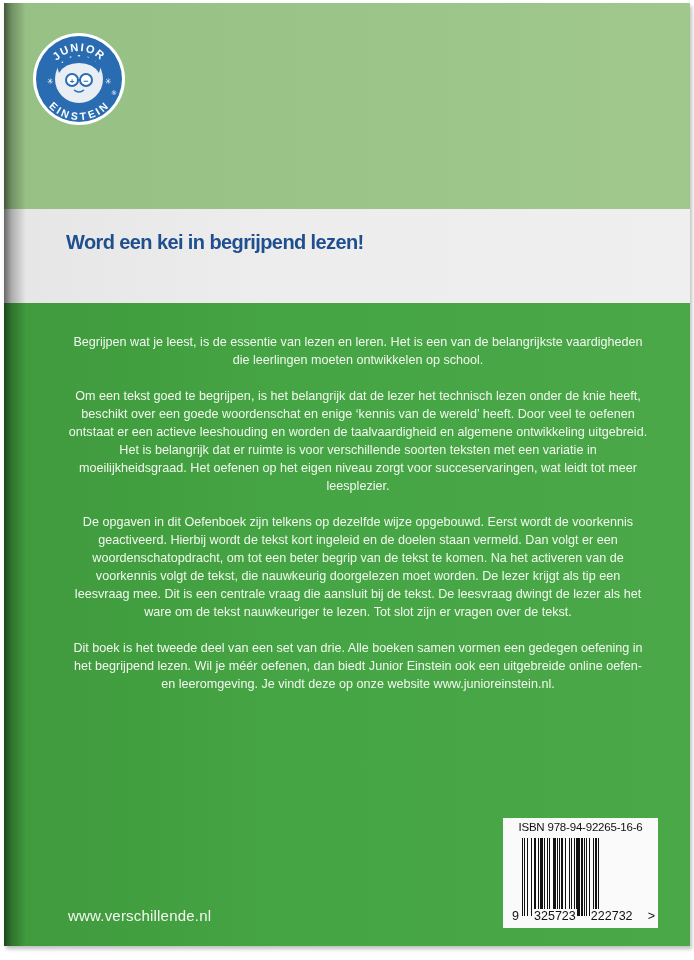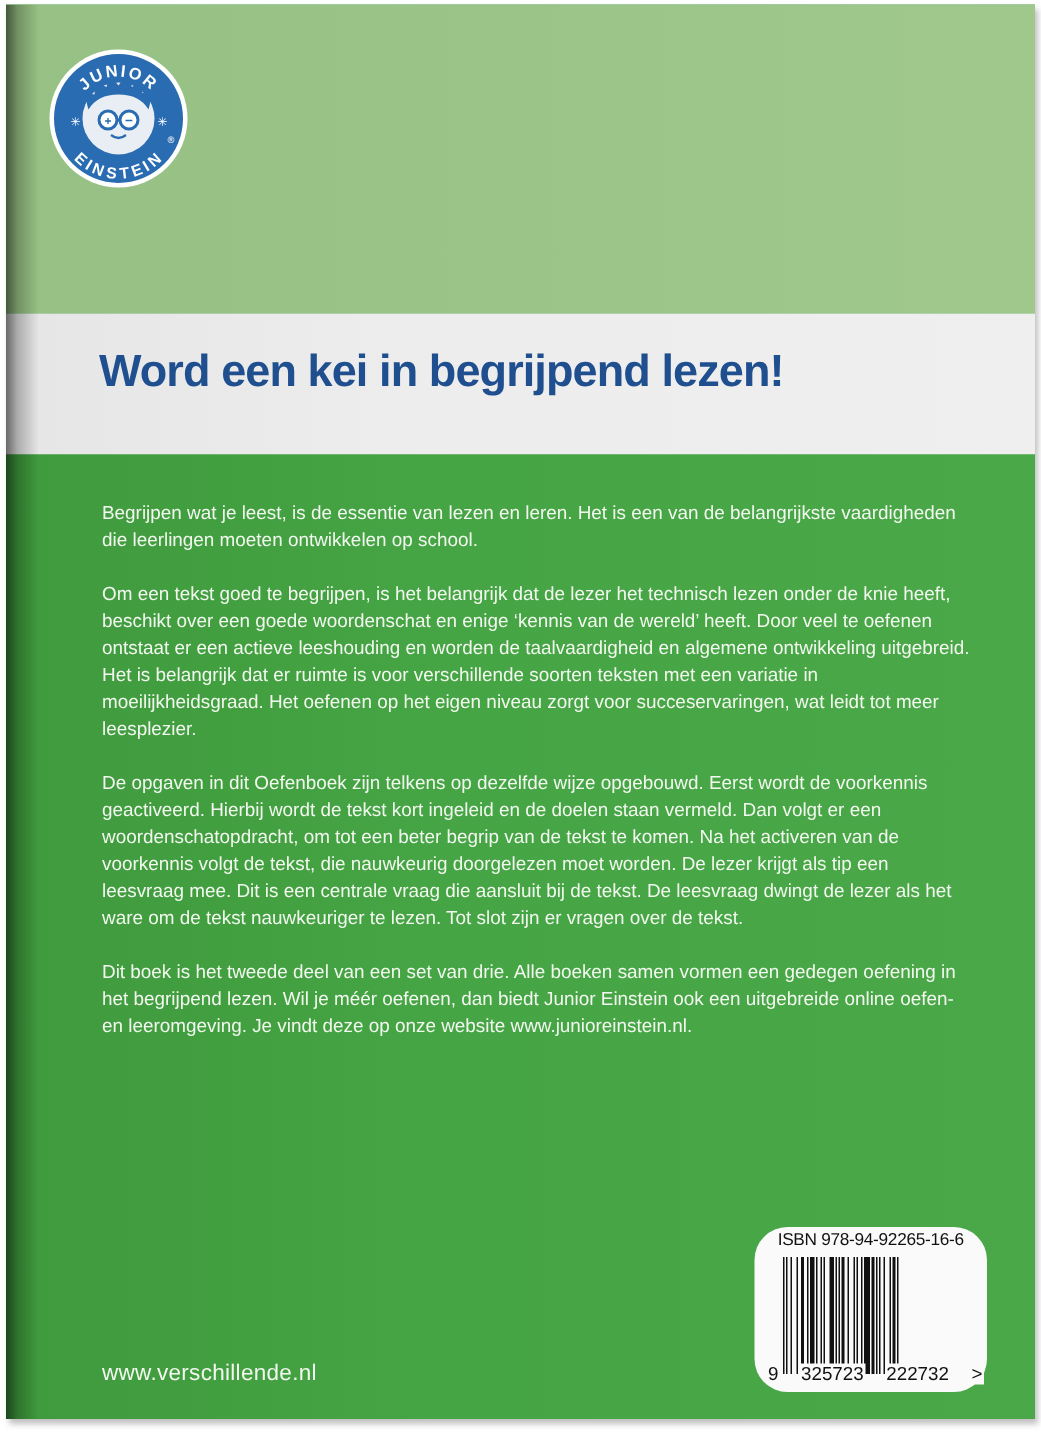--- a/index.html
+++ b/index.html
@@ -16,47 +16,47 @@
   .top-band {
     position:absolute; left:0; top:0; width:100%; height:206px;
     background:linear-gradient(90deg,#97c184 0%,#9cc589 60%,#a0c88d 100%);
   }
   .title-band {
     position:absolute; left:0; top:206px; width:100%; height:94px;
     background:linear-gradient(90deg,#e6e6e6 0%,#ededed 40%,#efefef 100%);
   }
   .title {
     position:absolute; left:62px; top:228px;
-    font-size:30px; font-weight:bold; color:#1f4f8f; letter-spacing:-0.6px;
+    font-size:20px; font-weight:bold; color:#1f4f8f; letter-spacing:-0.6px;
     white-space:nowrap;
   }
   .body-band {
     position:absolute; left:0; top:300px; width:100%; height:643px;
     background:linear-gradient(90deg,#3f9a3d 0%,#45a443 40%,#4aa848 100%);
   }
   .spine {
     position:absolute; left:0; top:0; width:22px; height:100%;
     background:linear-gradient(90deg,rgba(0,0,0,0.55) 0%,rgba(0,0,0,0.25) 35%,rgba(0,0,0,0.0) 100%);
     pointer-events:none;
   }
   .logo {
     position:absolute; left:29px; top:30px; width:92px; height:92px; border-radius:50%;
     background:#ffffff; display:flex; align-items:center; justify-content:center;
   }
   .logo svg { width:92px; height:92px; }
   .content {
     position:absolute; left:64px; top:330px; width:580px;
     color:#f2f8ef; font-size:12.6px; line-height:18px;
   }
-  .content p { margin:0 0 18px 0; }
+  .content p { margin:0 0 18px 0;text-align:center; }
   .website {
     position:absolute; left:64px; top:904px; color:#f2f8ef; font-size:15px; letter-spacing:0.2px;
   }
   .barcode-box {
-    position:absolute; left:499px; top:815px; width:155px; height:110px; background:#fafafa;border-radius:22px;
+    position:absolute; left:499px; top:815px; width:155px; height:110px; background:#fafafa;
   }
   .isbn-text {
     position:absolute; left:0; top:3px; width:100%; text-align:center;
     font-size:11.5px; color:#111; letter-spacing:-0.2px;
   }
   .bars {
     position:absolute; left:19px; top:20px; width:118px; height:78px;
     display:flex; align-items:stretch;
   }
   .bar { height:100%; }

